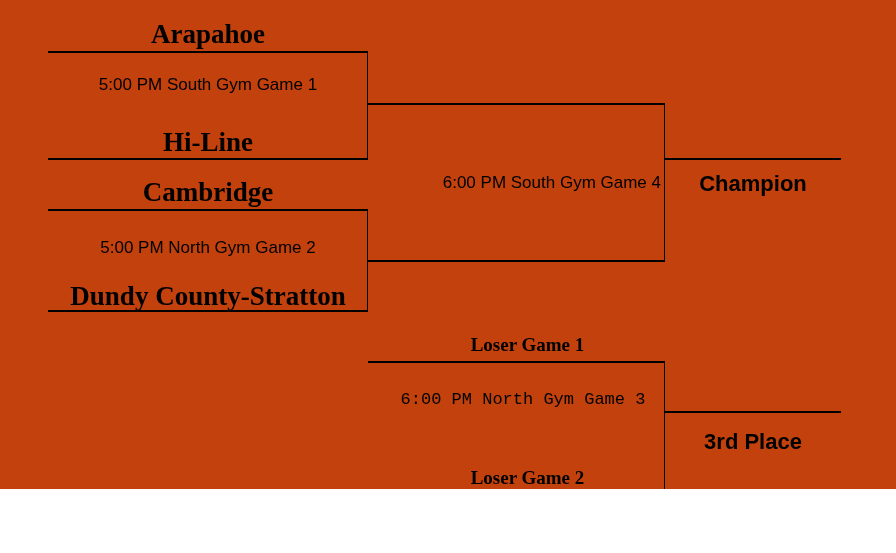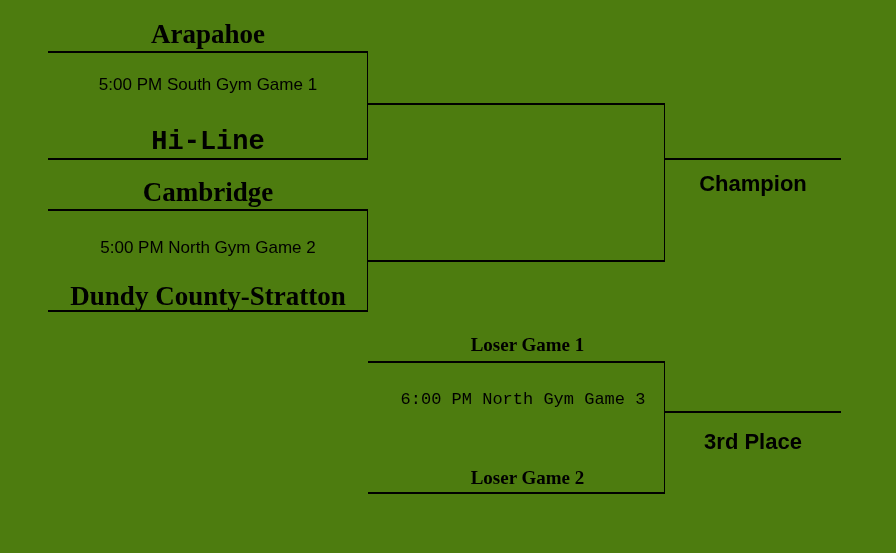--- a/index.html
+++ b/index.html
@@ -3,22 +3,22 @@
 <meta charset="utf-8">
 <style>
   html, body {
     margin: 0;
     padding: 0;
     background: #ffffff;
   }
   .stage {
     position: relative;
     width: 896px;
-    height: 553px;
-    background: #4d7c0f;
+    height: 489px;
+    background: #c2410c;
     overflow: hidden;
     font-family: "Liberation Sans", sans-serif;
     color: #000000;
   }
   
   .hl {
     position: absolute;
     height: 1.5px;
     background: #000000;
   }
@@ -65,32 +65,33 @@
   }
 </style>
 </head>
 <body>
 
 <div class="stage">
 
   <div class="team" style="left:48px; top:21px; width:320px;">Arapahoe</div>
   <div class="hl" style="left:48px; top:51px; width:320px;"></div>
   <div class="info" style="left:48px; top:76px; width:320px;">5:00 PM South Gym Game 1</div>
-  <div class="team" style="left:48px; top:129px; width:320px;font-family:Liberation Mono, monospace;">Hi-Line</div>
+  <div class="team" style="left:48px; top:129px; width:320px;">Hi-Line</div>
   <div class="hl" style="left:48px; top:158px; width:320px;"></div>
   <div class="vl" style="left:366.5px; top:51px; height:108.5px;"></div>
 
   <div class="team" style="left:48px; top:179px; width:320px;">Cambridge</div>
   <div class="hl" style="left:48px; top:209px; width:320px;"></div>
   <div class="info" style="left:48px; top:239px; width:320px;">5:00 PM North Gym Game 2</div>
   <div class="team" style="left:48px; top:283px; width:320px;">Dundy County-Stratton</div>
   <div class="hl" style="left:48px; top:310px; width:320px;"></div>
   <div class="vl" style="left:366.5px; top:209px; height:102.5px;"></div>
 
   <div class="hl" style="left:366.5px; top:103px; width:298.5px;"></div>
+  <div class="info" style="left:368px; top:174px; width:293px; text-align:right;">6:00 PM South Gym Game 4</div>
   <div class="hl" style="left:366.5px; top:260px; width:298.5px;"></div>
   <div class="vl" style="left:663.5px; top:103px; height:158.5px;"></div>
 
   <div class="hl" style="left:665px; top:158px; width:176px;"></div>
   <div class="result" style="left:665px; top:175px; width:176px;">Champion</div>
 
   <div class="loser" style="left:390px; top:335px; width:275px;">Loser Game 1</div>
   <div class="hl" style="left:368px; top:361px; width:297px;"></div>
   <div class="info" style="left:385px; top:391px; width:276px;font-family:Liberation Mono, monospace;">6:00 PM North Gym Game 3</div>
   <div class="loser" style="left:390px; top:468px; width:275px;">Loser Game 2</div>

